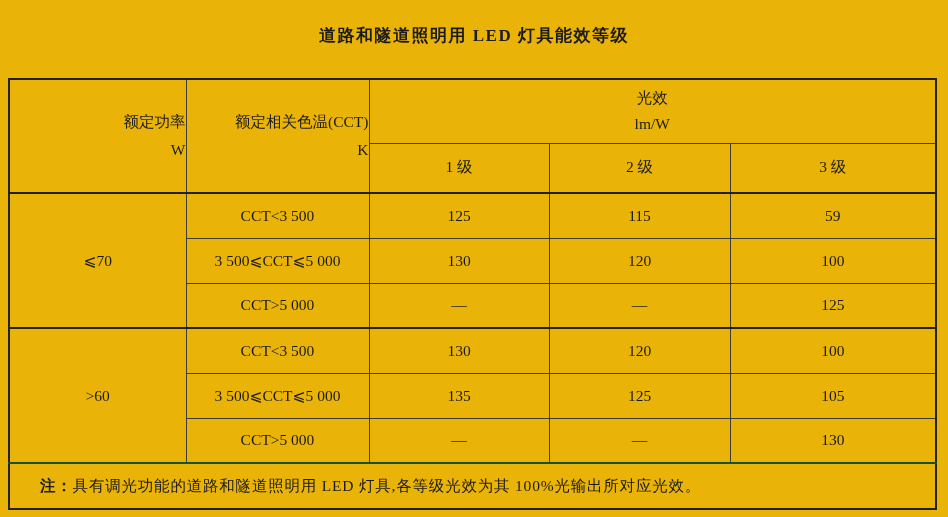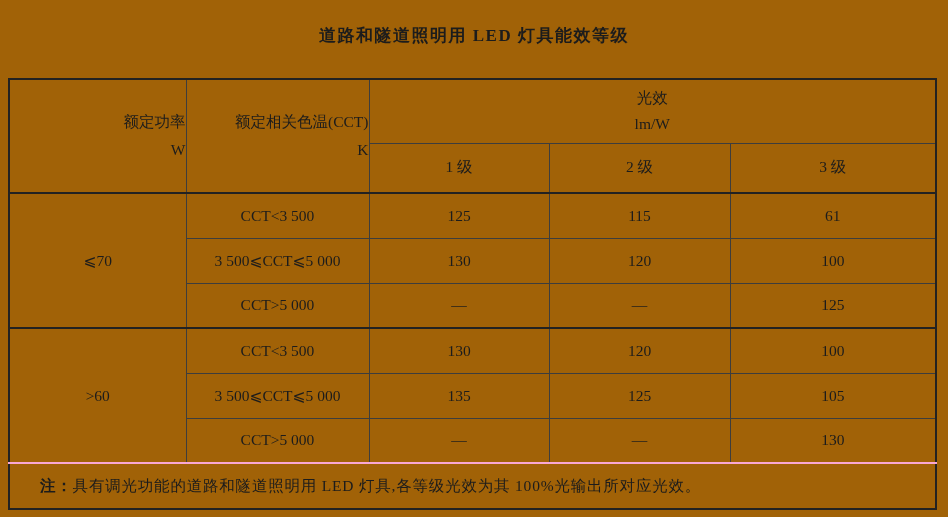--- a/index.html
+++ b/index.html
@@ -5,21 +5,21 @@
   html, body {
     margin: 0;
     padding: 0;
     background: #ffffff;
   }
   .page {
     position: relative;
     width: 948px;
     height: 517px;
     overflow: hidden;
-    background: #a16207;
+    background: #eab308;
     color: #1c1c1c;
     font-family: "Liberation Serif", "DejaVu Serif", serif;
   }
   .doc-title {
     margin: 0;
     padding-top: 26px;
     height: 20px;
     line-height: 20px;
     text-align: center;
     font-size: 17px;
@@ -41,21 +41,21 @@
     font-size: 15.5px;
     padding: 0;
   }
   tr.header-row-1 { height: 64px; }
   tr.header-row-2 { height: 50px; }
   tr.body-row    { height: 45px; }
   tr.note-row    { height: 46px; }
   
   tr.body-row.first-body td, tr.body-row.first-body th { border-top: 2px solid #222222; }
   tr.body-row.group-start td, tr.body-row.group-start th { border-top: 2px solid #222222; }
-  tr.note-row td { border-top: 2px solid #f9a8d4; }
+  tr.note-row td { border-top: 2px solid #14532d; }
   .twoline span { display: block; line-height: 28px; text-align: right; }
   .twoline-sm span { display: block; line-height: 26px; }
   .num-cell { font-size: 15px; margin-top: 30px; }
   .note-cell {
     text-align: left !important;
     padding-left: 30px !important;
     font-size: 15px;
     letter-spacing: 0.8px;
   }
   .note-label { font-weight: bold; }
@@ -95,21 +95,21 @@
         <th>2 级</th>
         <th>3 级</th>
       </tr>
     </thead>
     <tbody>
       <tr class="body-row first-body">
         <td rowspan="3">⩽70</td>
         <td>CCT&lt;3 500</td>
         <td class="num-cell">125</td>
         <td class="num-cell">115</td>
-        <td class="num-cell">61</td>
+        <td class="num-cell">59</td>
       </tr>
       <tr class="body-row">
         <td>3 500⩽CCT⩽5 000</td>
         <td class="num-cell">130</td>
         <td class="num-cell">120</td>
         <td class="num-cell">100</td>
       </tr>
       <tr class="body-row">
         <td>CCT&gt;5 000</td>
         <td class="num-cell">—</td>

